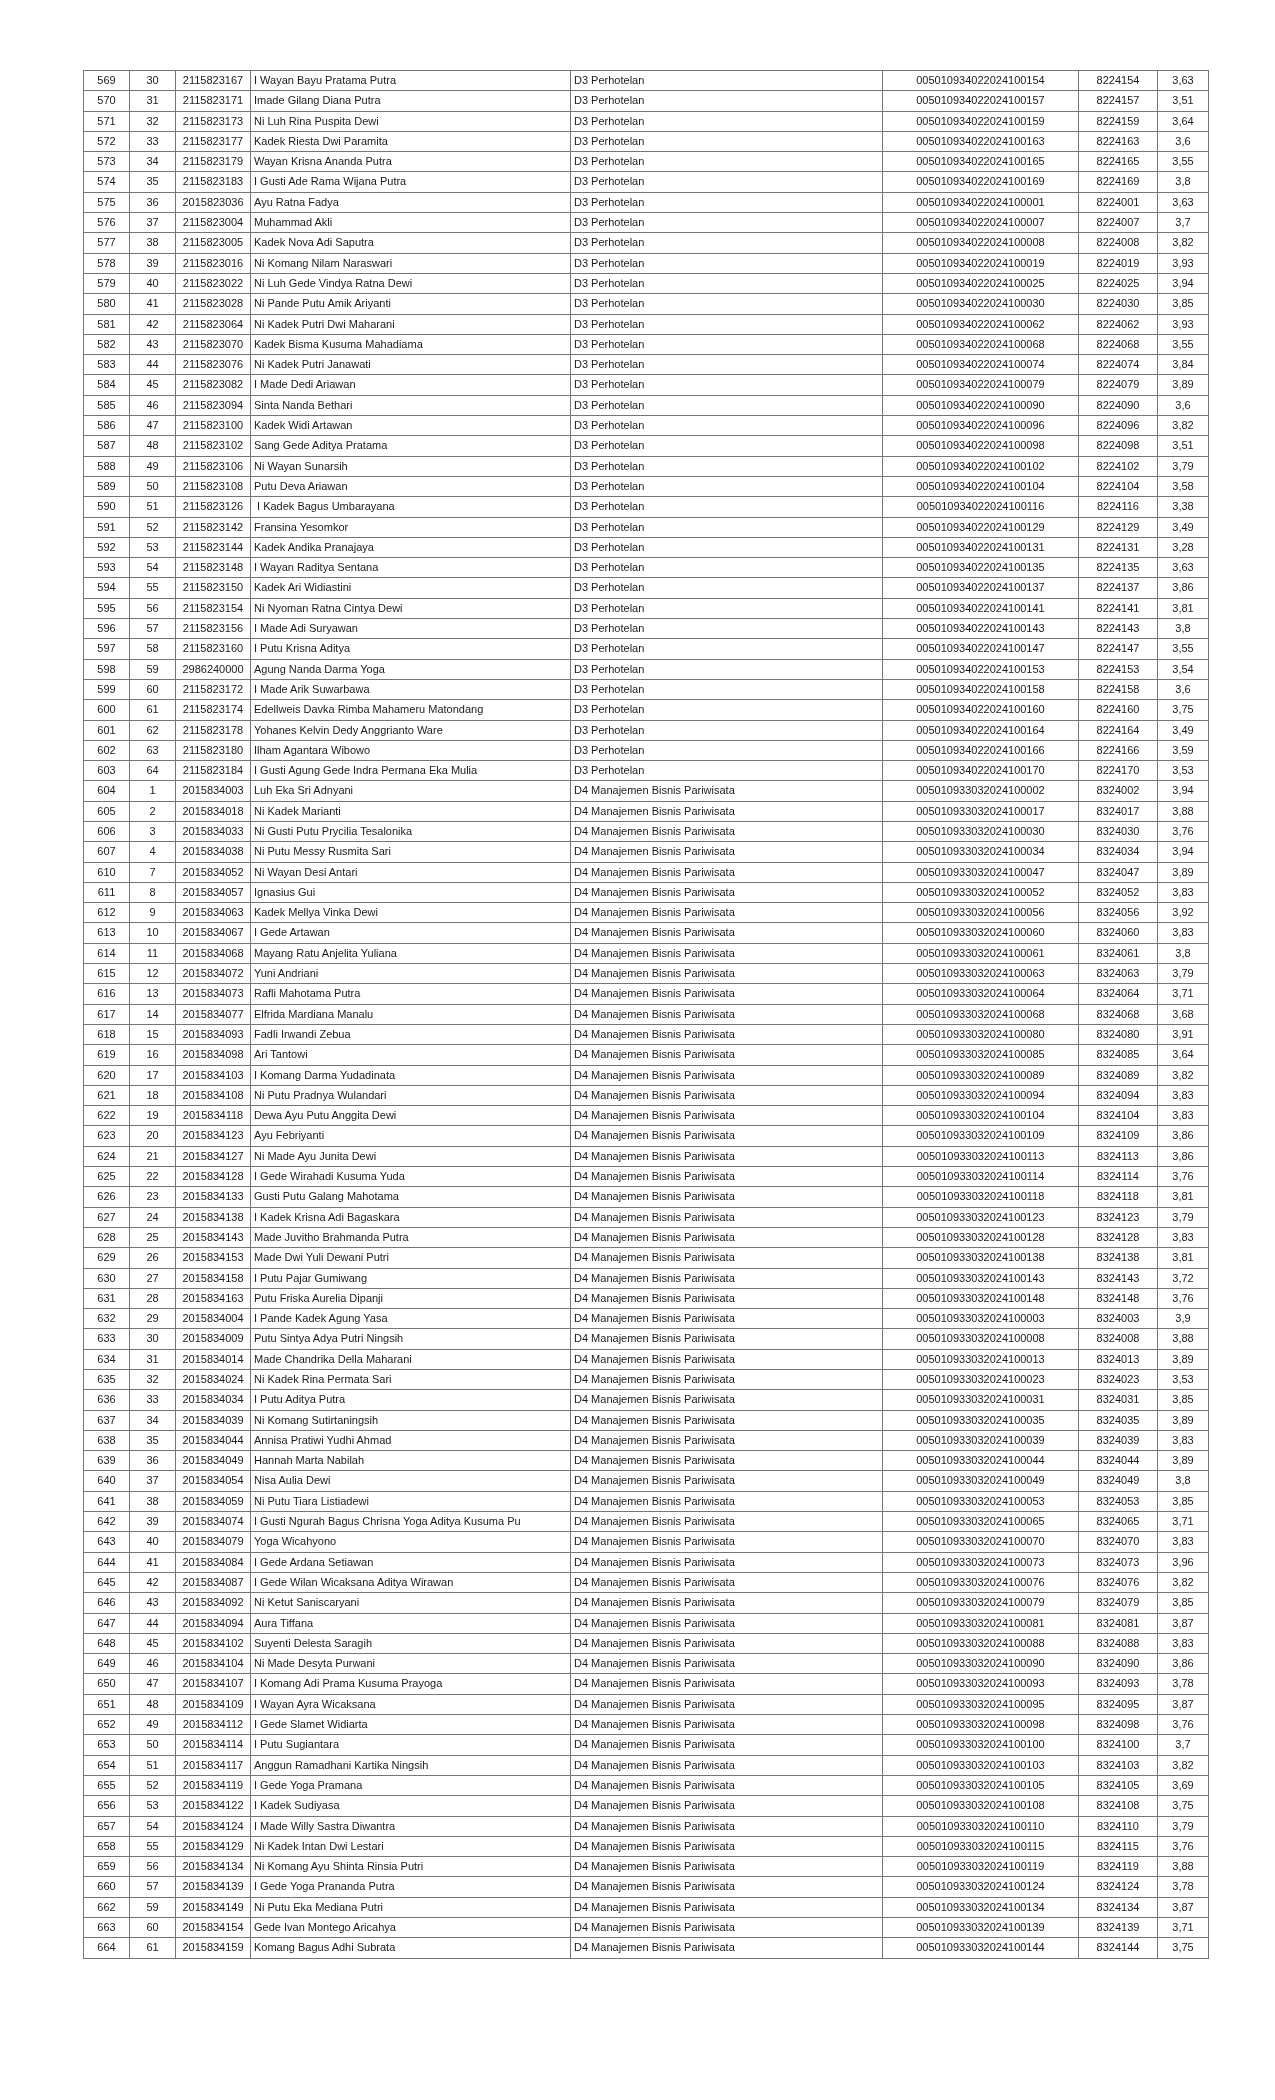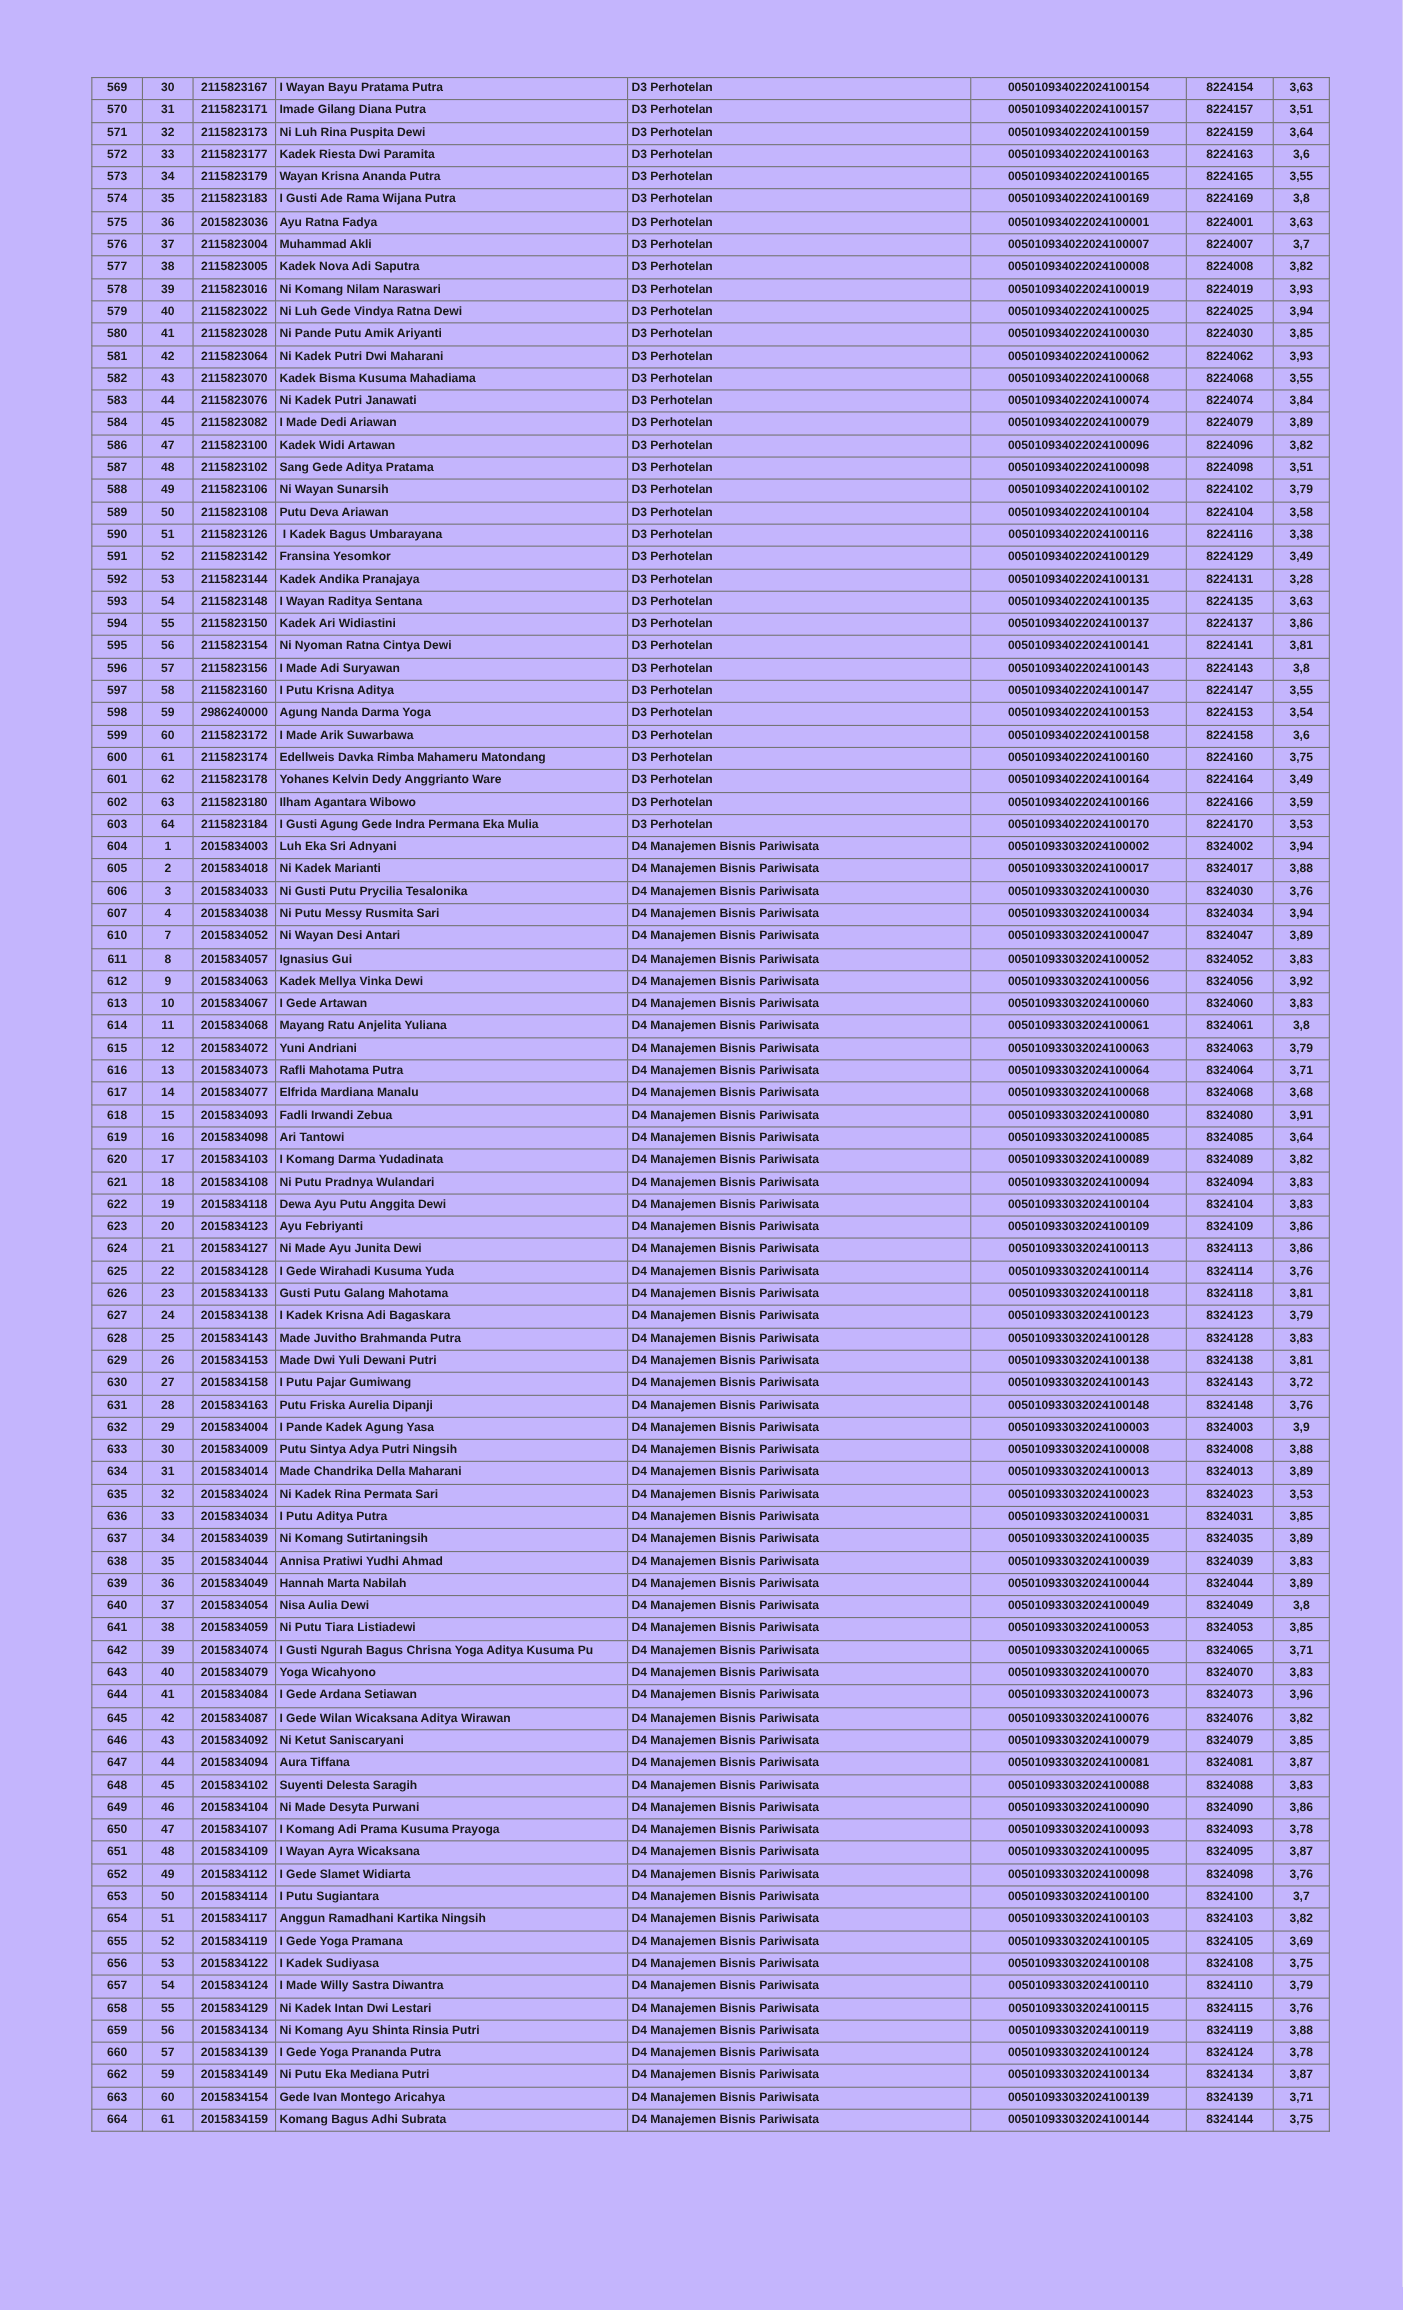--- a/index.html
+++ b/index.html
@@ -1,23 +1,22 @@
 <!DOCTYPE html>
 <html><head>
 <meta charset="utf-8">
 <style>
   html,body{margin:0;padding:0;background:#e9e9e9;}
   .page{
     position:relative;
     width:1275px;height:2100px;
-    background:#c4b5fd;
+    background:#ffffff;
     font-family:"Liberation Sans","DejaVu Sans",sans-serif;
     color:#000;
     overflow:hidden;
-    font-weight:bold;
   }
   table.grid{
     position:absolute;
     left:83px;top:70px;
     width:1125px;
     border-collapse:collapse;
     table-layout:fixed;
     font-size:11px;
   }
   table.grid td{
@@ -211,20 +210,30 @@
           <td class="al-center">584</td>
           <td class="al-center">45</td>
           <td class="al-center">2115823082</td>
           <td class="al-left">I Made Dedi Ariawan</td>
           <td class="al-left">D3 Perhotelan</td>
           <td class="al-center">005010934022024100079</td>
           <td class="al-center">8224079</td>
           <td class="al-center">3,89</td>
         </tr>
         <tr>
+          <td class="al-center">585</td>
+          <td class="al-center">46</td>
+          <td class="al-center">2115823094</td>
+          <td class="al-left">Sinta Nanda Bethari</td>
+          <td class="al-left">D3 Perhotelan</td>
+          <td class="al-center">005010934022024100090</td>
+          <td class="al-center">8224090</td>
+          <td class="al-center">3,6</td>
+        </tr>
+        <tr>
           <td class="al-center">586</td>
           <td class="al-center">47</td>
           <td class="al-center">2115823100</td>
           <td class="al-left">Kadek Widi Artawan</td>
           <td class="al-left">D3 Perhotelan</td>
           <td class="al-center">005010934022024100096</td>
           <td class="al-center">8224096</td>
           <td class="al-center">3,82</td>
         </tr>
         <tr>

